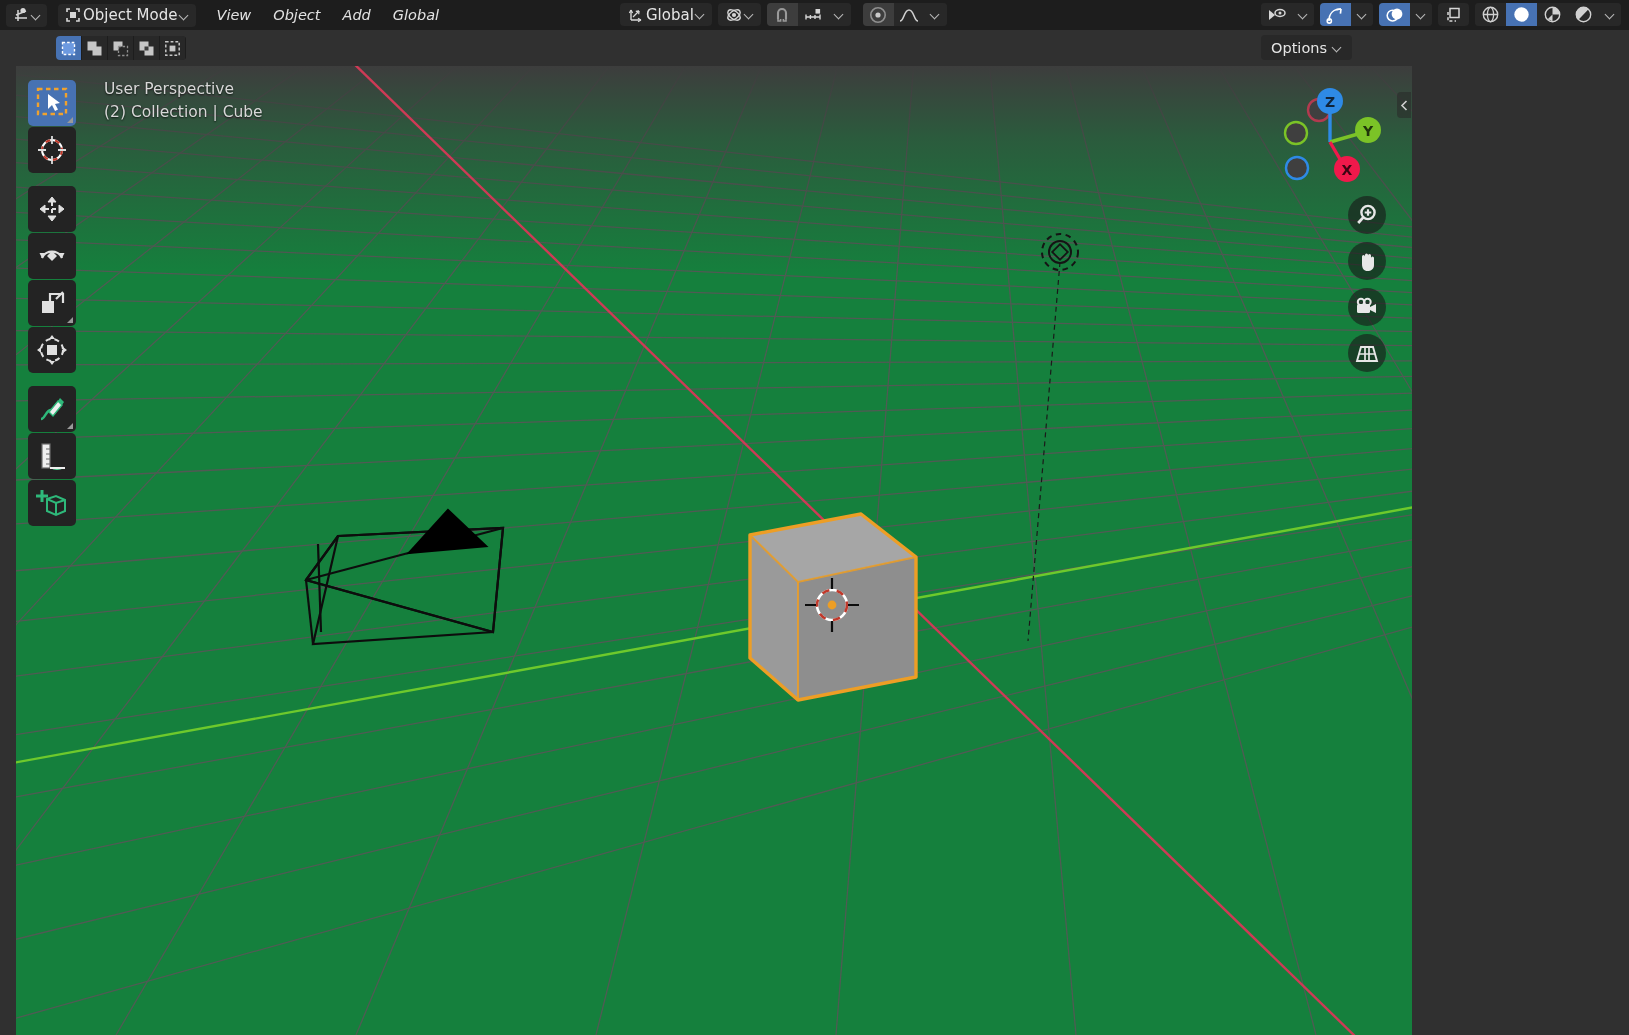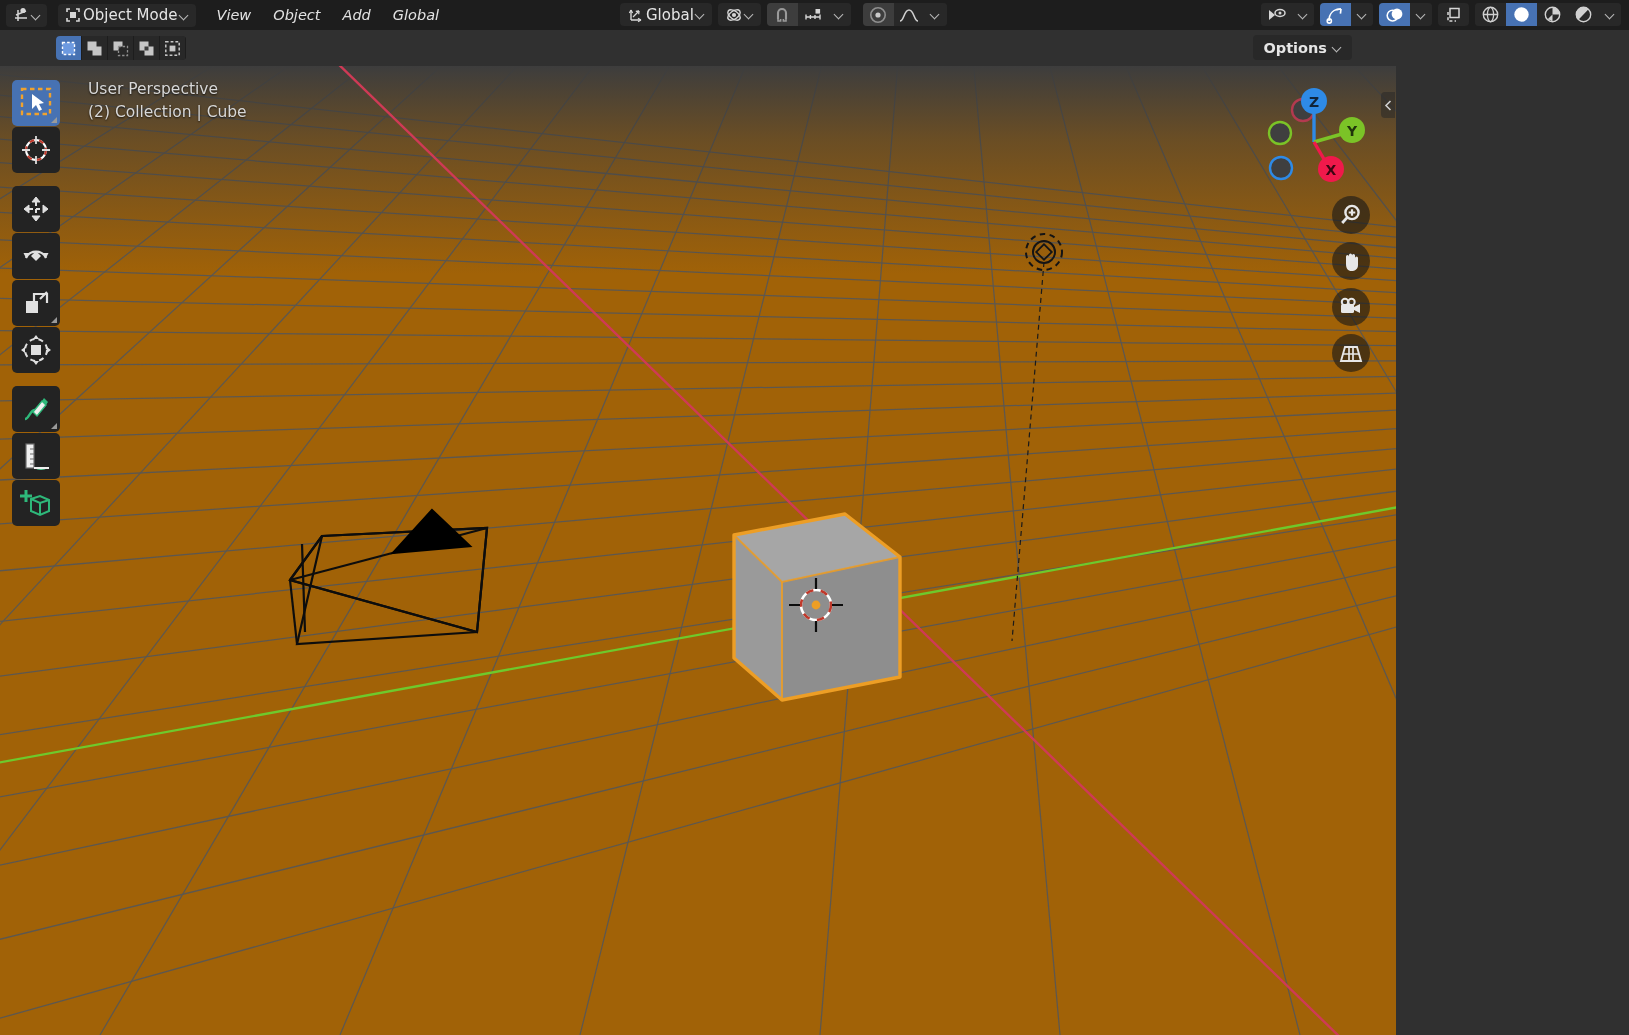--- a/index.html
+++ b/index.html
@@ -41,40 +41,40 @@
   .tgl {
     width: 31px; height: 23px; display: flex; align-items: center;
     justify-content: center; background: #282828;
   }
   .tgl.on { background: #4772b3; }
   .tgl.semi { background: #3d3d3d; }
   .dd { width: 22px; height: 23px; display: flex; align-items: center; justify-content: center; background:#282828;}
   .sep { width: 7px; }
 
   
-  .row2 { position: absolute; left: 0; top: 30px; width: 1362px; height: 36px; font-weight: bold; }
+  .row2 { position: absolute; left: 0; top: 30px; width: 1362px; height: 36px; }
   .selmodes {
     position: absolute; left: 56px; top: 6px;
     display: flex; background: #282828; border-radius: 4px; overflow: hidden;
   }
   .selmodes > div {
     width: 26px; height: 24px; display:flex; align-items:center; justify-content:center;
     background: #282828; border-right: 1px solid #1d1d1d;
   }
   .selmodes > div.on { background: #4772b3; }
   .options-btn {
     position: absolute; right: 10px; top: 5px; height: 25px;
     display: flex; align-items: center; gap: 6px; padding: 0 10px;
     background: #282828; border-radius: 4px; color: #e5e5e5; font-size: 14.5px;
   }
 
   
   .viewport {
-    position: absolute; left: 0; top: 66px; width: 1396px; height: 969px;
-    background: #a16207; overflow: hidden;
+    position: absolute; left: 16px; top: 66px; width: 1396px; height: 969px;
+    background: #15803d; overflow: hidden;
   }
   .vp-svg { position: absolute; left: 0; top: 0; width: 1629px; height: 969px; }
 
   
   .vp-info {
     position: absolute; left: 88px; top: 12px; color: #d8d8d8;
     font-size: 15.5px; line-height: 23px; text-shadow: 0 1px 2px rgba(0,0,0,.75);
     pointer-events: none;
   }
 

